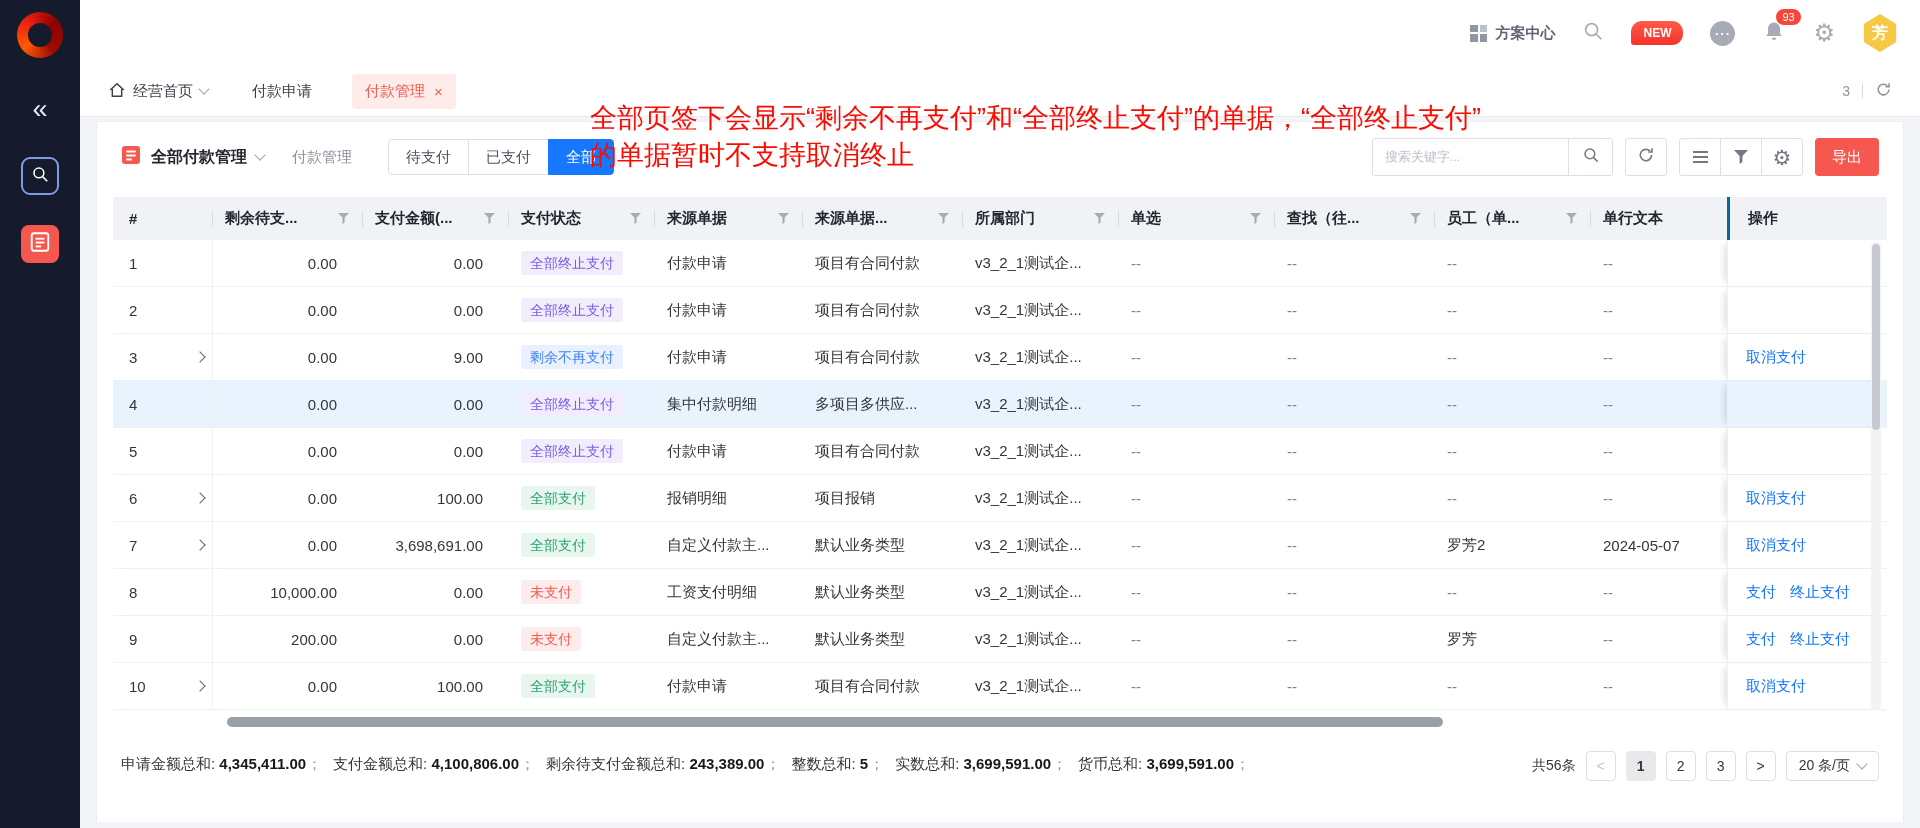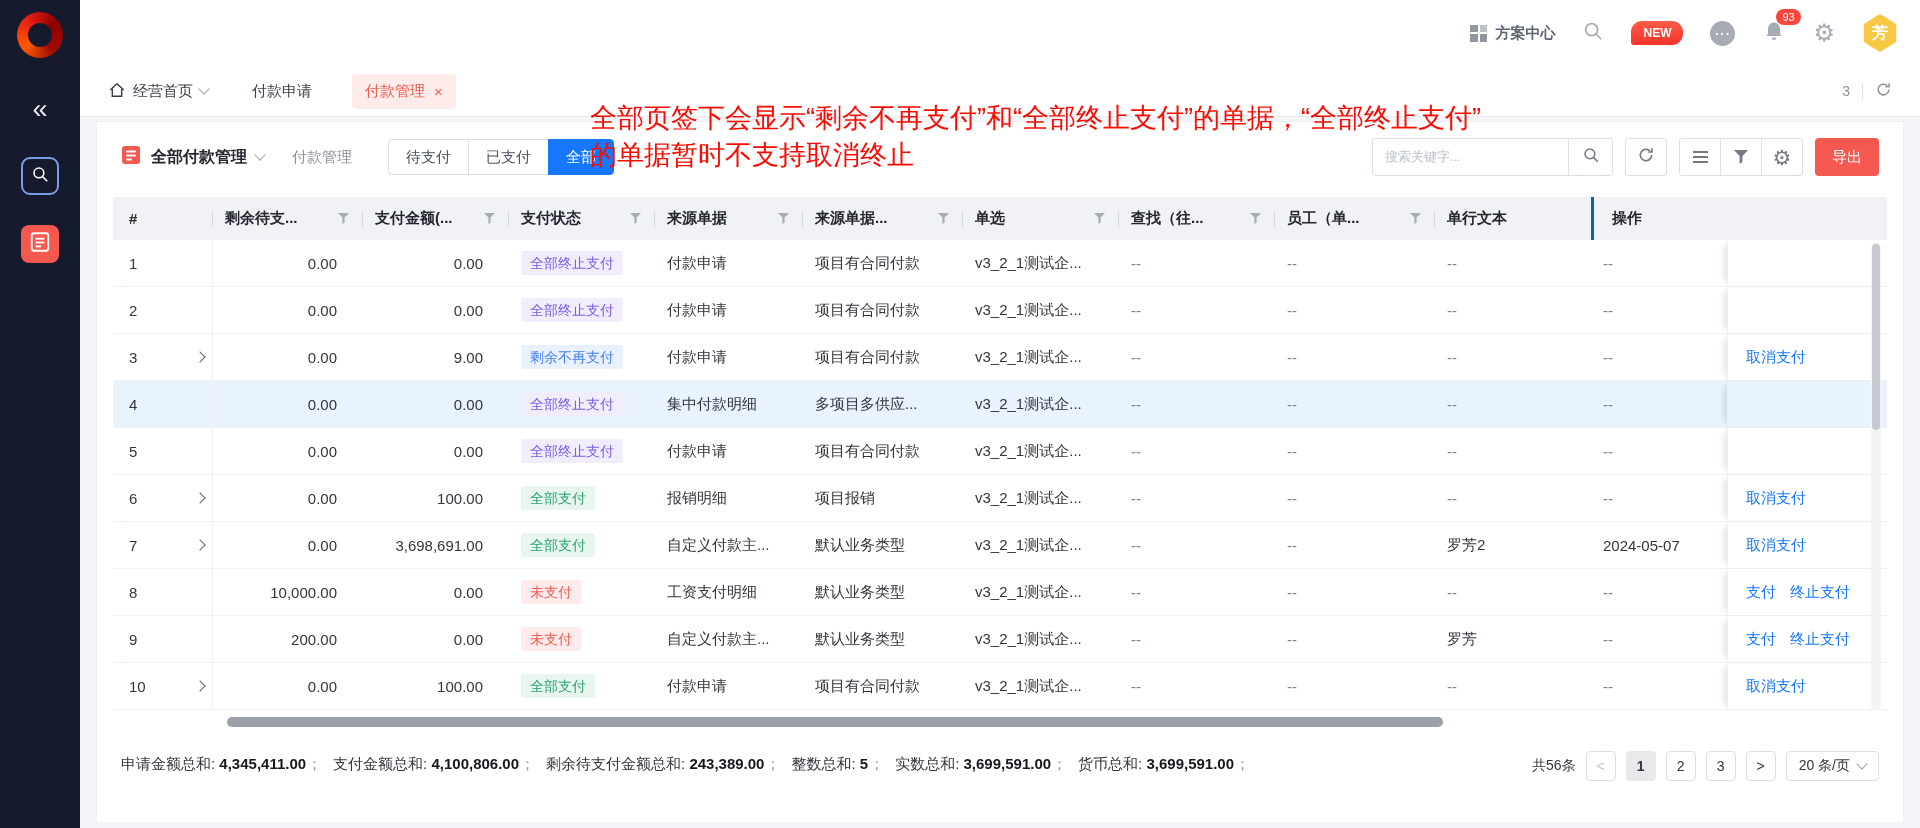--- a/index.html
+++ b/index.html
@@ -303,20 +303,24 @@
           <span class="funnel"></span>
         </div>
         <div class="hcell col-source">
           <span class="hlabel">来源单据</span>
           <span class="funnel"></span>
         </div>
         <div class="hcell col-source_type">
           <span class="hlabel">来源单据...</span>
           <span class="funnel"></span>
         </div>
+        <div class="hcell col-dept">
+          <span class="hlabel">所属部门</span>
+          <span class="funnel"></span>
+        </div>
         <div class="hcell col-radio">
           <span class="hlabel">单选</span>
           <span class="funnel"></span>
         </div>
         <div class="hcell col-lookup">
           <span class="hlabel">查找（往...</span>
           <span class="funnel"></span>
         </div>
         <div class="hcell col-employee">
           <span class="hlabel">员工（单...</span>

